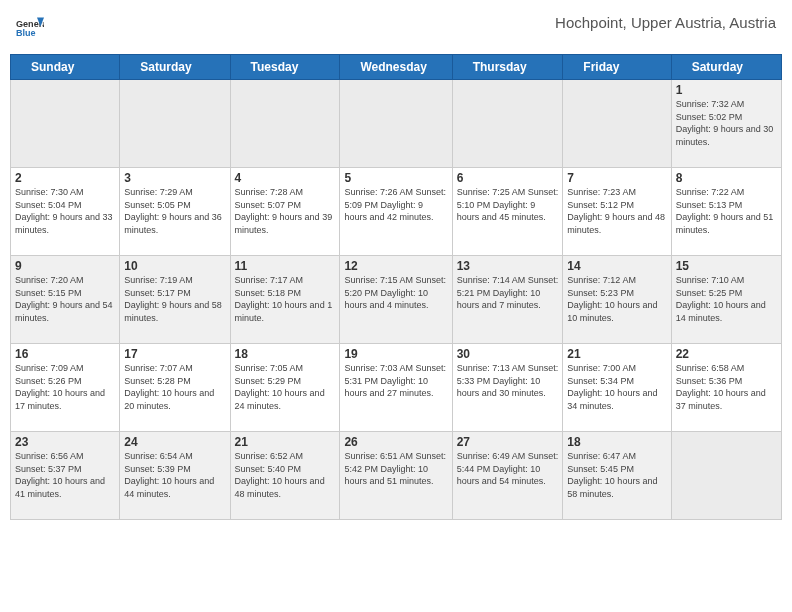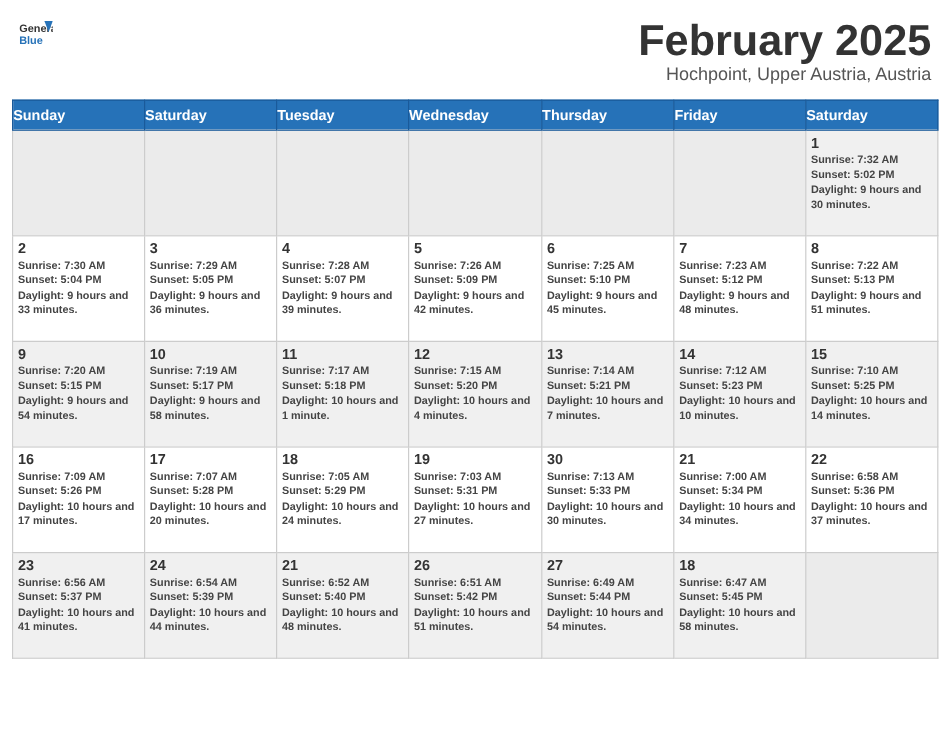--- a/index.html
+++ b/index.html
@@ -44,21 +44,21 @@
     .calendar {
       width: 100%;
       border-collapse: collapse;
       border: 1px solid #ccc;
     }
     .calendar th {
       background: #2672b8;
       color: #fff;
       font-size: 12px;
       font-weight: bold;
-      padding: 5px 0;
+      padding: 5px 20px;
       text-align: left;
       border: 1px solid #1a5a9a;
     }
     .calendar td {
       vertical-align: top;
       width: 113px;
       min-height: 80px;
       height: 88px;
       padding: 3px 4px;
       font-size: 9.5px;
@@ -72,42 +72,40 @@
     .day-num {
       font-size: 12px;
       font-weight: bold;
       display: block;
       margin-bottom: 1px;
     }
     .day-info {
       font-size: 9px;
       color: #444;
       line-height: 1.4;
-      font-weight: bold;
     }
     .row-shaded td {
       background: #f0f0f0;
     }
     .row-shaded td.empty {
       background: #ebebeb;
     }
   </style>
 </head>
 <body>
 
 <div class="header">
   <div class="logo">
     <svg class="logo-icon" viewBox="0 0 40 40" xmlns="http://www.w3.org/2000/svg">
       <text x="0" y="18" font-size="13" font-weight="bold" fill="#333" font-family="Arial">General</text>
       <text x="0" y="32" font-size="13" font-weight="bold" fill="#2672b8" font-family="Arial">Blue</text>
       <polygon points="30,5 40,5 35,18" fill="#2672b8"></polygon>
     </svg>
   </div>
   <div class="title-block">
-    <div class="month-title">February 2025</div>
     <div class="location">Hochpoint, Upper Austria, Austria</div>
   </div>
 </div>
 
 <table class="calendar">
   <thead>
     <tr>
     <th>Sunday</th>
         <th>Saturday</th>
         <th>Tuesday</th>

